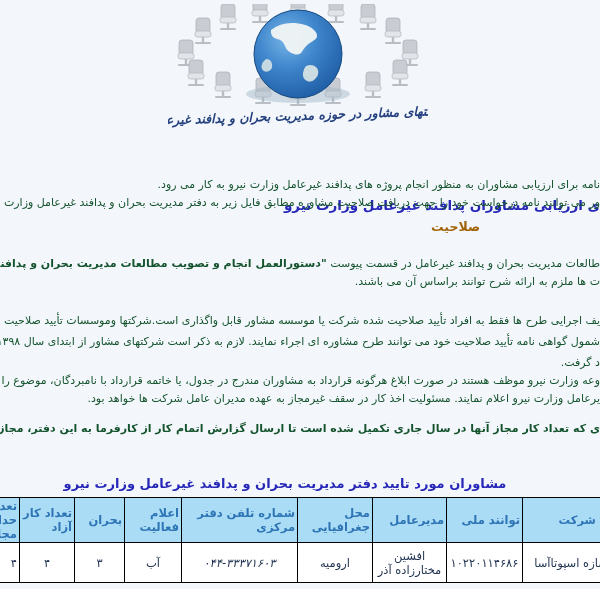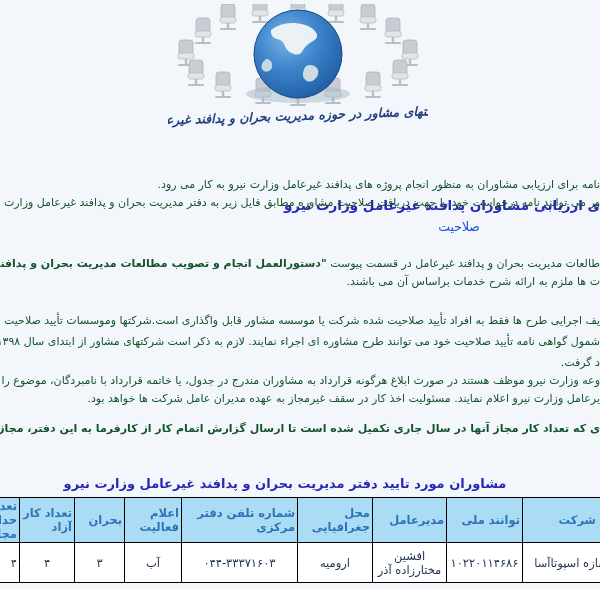--- a/index.html
+++ b/index.html
@@ -23,21 +23,21 @@
     font-size:11px;
     color:#14532d;
     line-height:17px;
   }
   .title-line{
     color:#2828b8;font-weight:bold;font-size:13.5px;margin-top:40px;
   }
   .bold{font-weight:bold;}
   .link{
     position:absolute;
-    color:#1d4ed8;font-weight:normal;font-size:12.5px;
+    color:#a16207;font-weight:bold;font-size:12.5px;
     cursor:pointer;white-space:nowrap;
   }
   
   .table-wrap{
     position:absolute;top:476px;right:-20px;width:670px;
   }
   .table-caption{
     text-align:center;
     color:#2828b8;font-weight:bold;font-size:13px;
     margin:0 0 6px 0;
@@ -63,21 +63,21 @@
     text-align:right;
     line-height:14px;
   }
   td{
     color:#1f3250;
     height:37px;
     text-align:center;
     line-height:14px;
   }
   th.edge,td.edge{text-align:right;}
-  td .ltr{direction:ltr;unicode-bidi:bidi-override;}
+  td .ltr{direction:ltr;unicode-bidi:bidi-override;font-style:italic;}
   col.c-company{width:97px;}
   col.c-id{width:76px;}
   col.c-ceo{width:74px;}
   col.c-loc{width:75px;}
   col.c-phone{width:116px;}
   col.c-field{width:57px;}
   col.c-grade{width:50px;}
   col.c-free{width:55px;}
   col.c-max{width:70px;}
 </style>
@@ -132,21 +132,21 @@
 </div>
 
 <div class="line title-line" style="top:157px">ی ارزیابی مشاوران پدافند غیرعامل وزارت نیرو</div>
 
 <div class="line" style="top:176px">نامه برای ارزیابی مشاوران به منظور انجام پروژه های پدافند غیرعامل وزارت نیرو به کار می رود.</div>
 <div class="line" style="top:194px">ور می توانند نامه درخواست خود را جهت دریافت صلاحیت مشاوره مطابق فایل زیر به دفتر مدیریت بحران و پدافند غیرعامل وزارت نیرو ارسال نمای</div>
 
 <a class="link" style="top:219px;right:120px">صلاحیت</a>
 
 <div class="line" style="top:255px"><span>طالعات مدیریت بحران و پدافند غیرعامل در قسمت پیوست </span><span class="bold">"دستورالعمل انجام و تصویب مطالعات مدیریت بحران و پدافند غیرعامل در صنعت</span></div>
-<div class="line" style="top:273px">ت ها ملزم به ارائه شرح خدمات براساس آن می باشند.</div>
+<div class="line" style="top:273px">ت ها ملزم به ارائه شرح توانند براساس آن می باشند.</div>
 
 <div class="line" style="top:312px">یف اجرایی طرح ها فقط به افراد تأیید صلاحیت شده شرکت یا موسسه مشاور قابل واگذاری است.شرکتها وموسسات تأیید صلاحیت شده منح</div>
 <div class="line" style="top:333px">شمول گواهی نامه تأیید صلاحیت خود می توانند طرح مشاوره ای اجراء نمایند. لازم به ذکر است شرکتهای مشاور از ابتدای سال ۱۳۹۸ به صو</div>
 <div class="line" style="top:354px">د گرفت.</div>
 
 <div class="line" style="top:372px">وعه وزارت نیرو موظف هستند در صورت ابلاغ هرگونه قرارداد به مشاوران مندرج در جدول، یا خاتمه قرارداد با نامبردگان، موضوع را طی نامه ای</div>
 <div class="line" style="top:390px">یرعامل وزارت نیرو اعلام نمایند. مسئولیت اخذ کار در سقف غیرمجاز به عهده مدیران عامل شرکت ها خواهد بود.</div>
 
 <div class="line bold" style="top:420px">ی که تعداد کار مجاز آنها در سال جاری تکمیل شده است تا ارسال گزارش اتمام کار از کارفرما به این دفتر، مجاز برای انعقاد قرارداد نمی باشند.</div>
 

